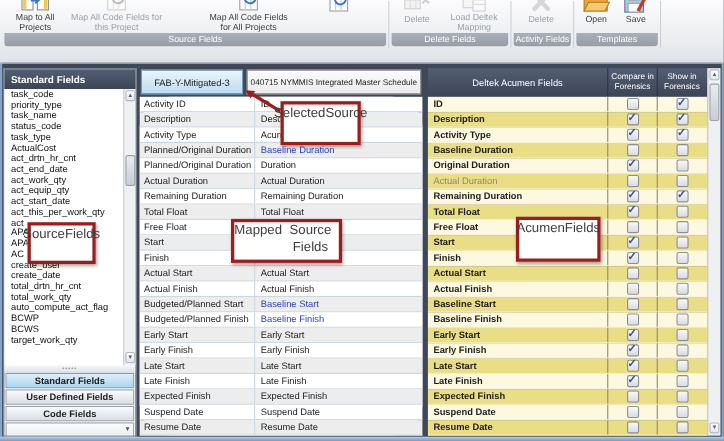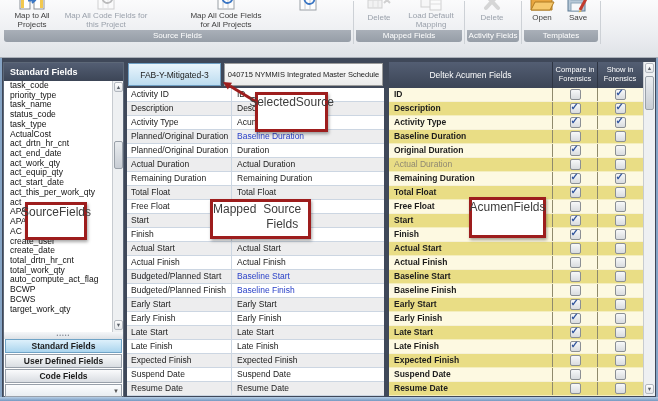--- a/index.html
+++ b/index.html
@@ -159,23 +159,23 @@
           </div>
           <div class="rbtn disabled" style="width: 58px;">
             <span class="ric">
               <svg width="26" height="22">
                 <rect x="3" y="3" width="11" height="14" fill="#f2f3f5" stroke="#9aa0a6"></rect>
                 <rect x="12" y="6" width="11" height="14" fill="#fdfdfd" stroke="#9aa0a6"></rect>
                 <line x1="12" y1="10" x2="23" y2="10" stroke="#b9bdc2"></line>
                 <line x1="12" y1="14" x2="23" y2="14" stroke="#b9bdc2"></line>
               </svg>
             </span>
-            <div>Load Default Mapping</div>
-          </div>
-          <div class="rcaption">Mapped Fields</div>
+            <div>Load Deltek Mapping</div>
+          </div>
+          <div class="rcaption">Delete Fields</div>
         </div>
         <div class="rgroup">
           <div class="rbtn disabled" style="width: 50px;">
             <span class="ric">
               <svg width="24" height="22">
                 <path d="M6 4 L18 17 M18 4 L6 17" stroke="#a7acb2" stroke-width="4" stroke-linecap="round"></path>
               </svg>
             </span>
             <div>Delete</div>
           </div>

